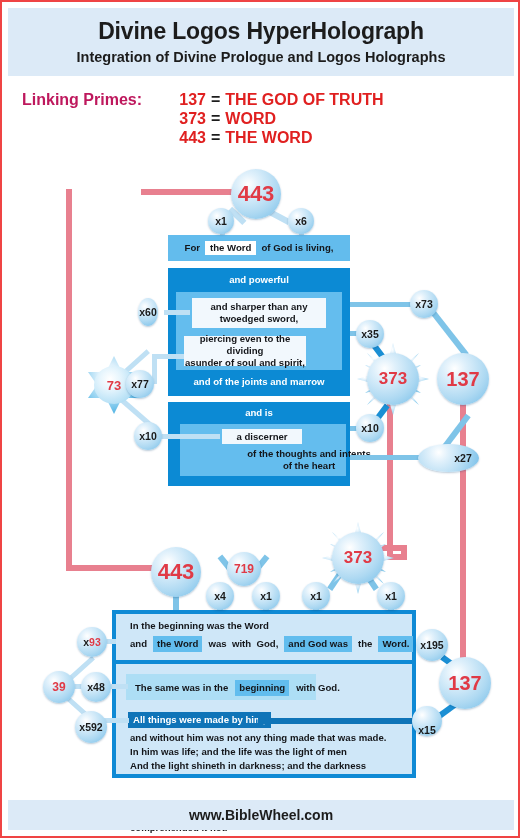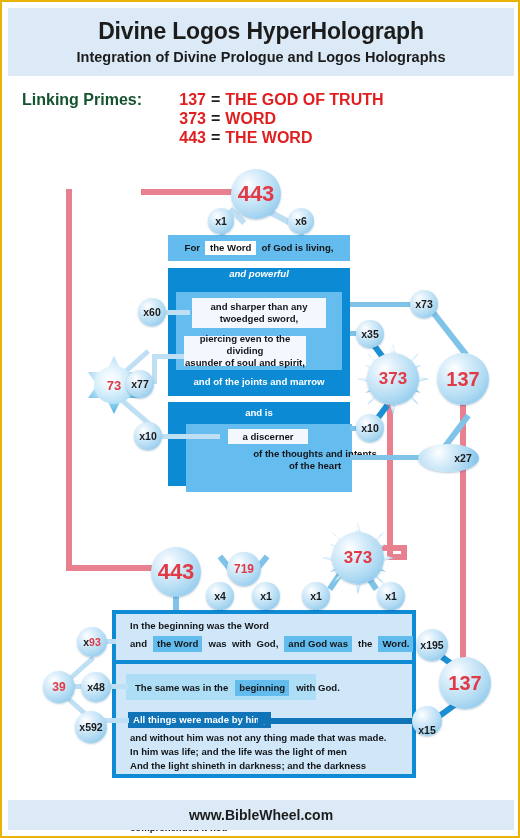--- a/index.html
+++ b/index.html
@@ -1,31 +1,31 @@
 <!DOCTYPE html>
 <html><head>
 <meta charset="utf-8">
 <style>
   html,body{margin:0;padding:0;background:#fff;}
   body{font-family:"Liberation Sans", sans-serif;}
   #page{
     position:relative;width:520px;height:838px;overflow:hidden;
-    background:#ffffff;border:2px solid #eab308;box-sizing:border-box;
+    background:#ffffff;border:2px solid #ef4444;box-sizing:border-box;
   }
   
   .hdr{
     position:absolute;left:6px;top:6px;width:506px;height:68px;
     background:#dceaf7;box-sizing:border-box;
     display:flex;flex-direction:column;align-items:center;justify-content:center;
   }
   .hdr-title{font-size:23px;font-weight:bold;color:#1c1c1c;letter-spacing:-0.2px;line-height:1.1;}
   .hdr-sub{font-size:14.5px;font-weight:bold;color:#1c1c1c;margin-top:4px;}
   .primes{position:absolute;left:20px;top:88px;width:480px;}
   .primes .row{display:flex;font-size:16px;font-weight:bold;line-height:19px;}
-  .primes .lbl{color:#14532d;width:148px;text-align:left;}
+  .primes .lbl{color:#be185d;width:148px;text-align:left;}
   .primes .num{color:#e02020;width:36px;text-align:right;}
   .primes .eq{color:#1c1c1c;padding:0 5px;}
   .primes .val{color:#e02020;}
 
   
   .ftr{
     position:absolute;left:6px;bottom:6px;width:506px;height:30px;
     background:#dceaf7;display:flex;align-items:center;justify-content:center;
   }
   .ftr span{font-size:14px;font-weight:bold;color:#1c1c1c;}
@@ -116,33 +116,33 @@
   <div class="blueline pale" style="left:218px;top:222px;width:5px;height:18px;"></div>
   <div class="blueline pale" style="left:297px;top:222px;width:5px;height:16px;"></div>
 
   <div class="box b-lt" style="left:166px;top:233px;width:182px;height:26px;display:flex;align-items:center;justify-content:center;">
     <span class="txt">For</span>
     <span class="txt chip hl-pale" style="margin:0 5px;">the Word</span>
     <span class="txt">of God is living,</span>
   </div>
 
   <div class="box b-dk" style="left:166px;top:266px;width:182px;height:128px;">
-    <div class="txt white" style="font-style:italic;">and powerful</div>
+    <div class="txt white" style="padding-top:6px;">and powerful</div>
     <div class="b-md" style="position:absolute;left:8px;top:24px;width:166px;height:78px;">
       <div class="txt hl-white" style="position:absolute;left:16px;top:6px;width:134px;height:30px;display:flex;align-items:center;justify-content:center;white-space:pre-line;">and sharper than any
 twoedged sword,</div>
       <div class="txt hl-white" style="position:absolute;left:8px;top:44px;width:122px;height:30px;display:flex;align-items:center;justify-content:center;white-space:pre-line;">piercing even to the dividing
 asunder of soul and spirit,</div>
     </div>
     <div class="txt white" style="position:absolute;left:0;top:108px;width:182px;">and of the joints and marrow</div>
   </div>
 
   <div class="box b-dk" style="left:166px;top:400px;width:182px;height:84px;">
     <div class="txt white" style="padding-top:5px;">and is</div>
-    <div class="b-md" style="position:absolute;left:18px;top:22px;width:166px;height:68px;">
+    <div class="b-md" style="position:absolute;left:12px;top:22px;width:166px;height:52px;">
       <div class="txt hl-white" style="position:absolute;left:42px;top:5px;width:80px;height:15px;display:flex;align-items:center;justify-content:center;">a discerner</div>
       <div class="txt" style="position:absolute;left:0;top:24px;width:166px;white-space:pre-line;margin-left:46px;">of the thoughts and intents
 of the heart</div>
     </div>
   </div>
 
   <svg class="hexstar" width="60" height="62" style="left:82px;top:352px;">
     <defs>
       <radialGradient id="g73" cx="40%" cy="34%" r="68%">
         <stop offset="0%" stop-color="#ffffff"></stop>
@@ -154,21 +154,21 @@
     <polygon points="30,2 38,18 56,18 47,31 56,44 38,44 30,60 22,44 4,44 13,31 4,18 22,18" fill="url(#g73)"></polygon>
   </svg>
   <div class="node mid" style="left:92px;top:364px;width:40px;height:38px;background:radial-gradient(circle at 40% 34%, #ffffff 0%, #e6f5fd 30%, #b3dff5 75%, #9fd6f2 100%);box-shadow:none;">
     <span>73</span>
   </div>
 
   <div class="blueline pale" style="left:118px;top:372px;width:38px;height:5px;transform:rotate(-42deg);transform-origin:left center;"></div>
   <div class="blueline pale" style="left:124px;top:381px;width:14px;height:5px;"></div>
   <div class="blueline pale" style="left:118px;top:394px;width:40px;height:5px;transform:rotate(41deg);transform-origin:left center;"></div>
 
-  <div class="node small" style="left:136px;top:296px;width:28px;height:28px;">
+  <div class="node small" style="left:136px;top:296px;width:20px;height:28px;">
     <span>x60</span>
   </div>
   <div class="node small" style="left:124px;top:368px;width:28px;height:28px;">
     <span>x77</span>
   </div>
   <div class="node small" style="left:132px;top:420px;width:28px;height:28px;">
     <span>x10</span>
   </div>
 
   <div class="blueline pale" style="left:162px;top:308px;width:26px;height:5px;"></div>

